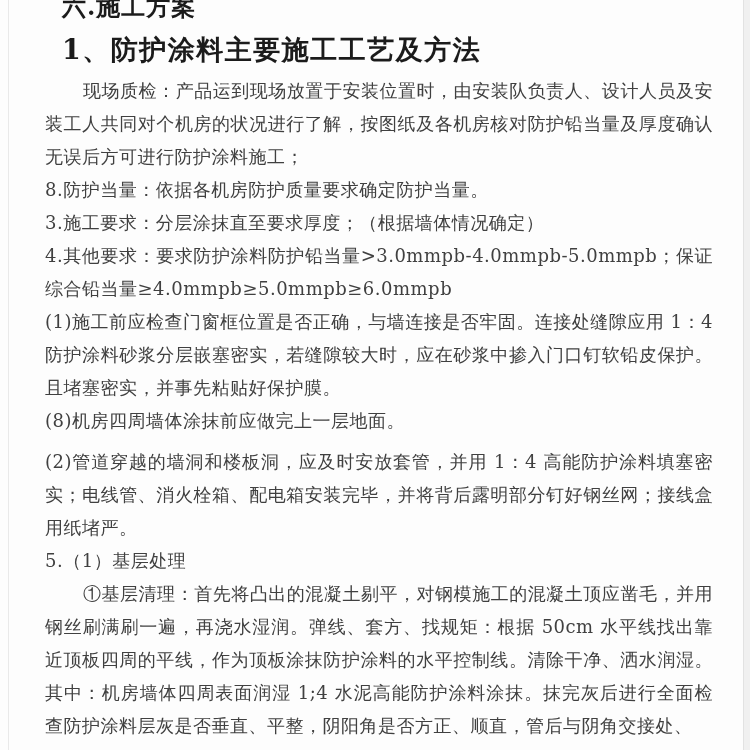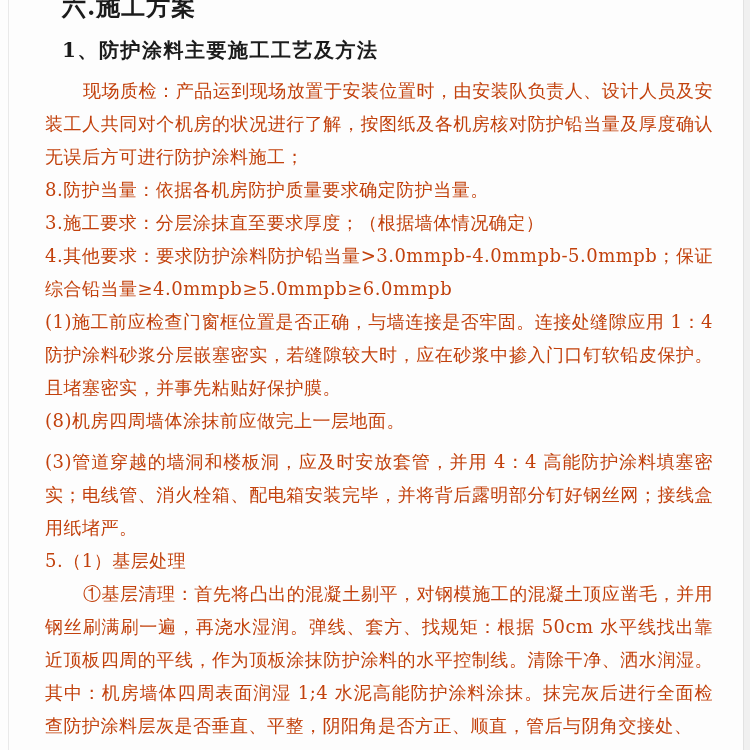--- a/index.html
+++ b/index.html
@@ -41,33 +41,33 @@
     h1.section-title {
       margin: 0 0 0 17px;
       font-size: 24px;
       line-height: 30px;
       font-weight: bold;
       color: #1b1b1b;
       letter-spacing: 1px;
     }
     h2.heading {
       margin: 14px 0 10px 17px;
-      font-size: 20px;
+      font-size: 27px;
       line-height: 28px;
       font-weight: bold;
       color: #1b1b1b;
       letter-spacing: 1.5px;
     }
     p.body-par {
       margin: 0;
       font-size: 18px;
       line-height: 33px;
       letter-spacing: 0.5px;
       text-align: justify;
-      color: #c2410c;
+      color: #404040;
     }
     p.indent {
       text-indent: 38px;
     }
     p.space-before {
       margin-top: 8px;
     }
   </style>
 </head>
 <body>
@@ -86,18 +86,18 @@
   <p class="body-par">8.防护当量：依据各机房防护质量要求确定防护当量。</p>
 
   <p class="body-par">3.施工要求：分层涂抹直至要求厚度；（根据墙体情况确定）</p>
 
   <p class="body-par">4.其他要求：要求防护涂料防护铅当量&gt;3.0mmpb-4.0mmpb-5.0mmpb；保证综合铅当量≥4.0mmpb≥5.0mmpb≥6.0mmpb</p>
 
   <p class="body-par">(1)施工前应检查门窗框位置是否正确，与墙连接是否牢固。连接处缝隙应用 1：4 防护涂料砂浆分层嵌塞密实，若缝隙较大时，应在砂浆中掺入门口钉软铅皮保护。 且堵塞密实，并事先粘贴好保护膜。</p>
 
   <p class="body-par">(8)机房四周墙体涂抹前应做完上一层地面。</p>
 
-  <p class="body-par space-before">(3)管道穿越的墙洞和楼板洞，应及时安放套管，并用 4：4 高能防护涂料填塞密实；电线管、消火栓箱、配电箱安装完毕，并将背后露明部分钉好钢丝网；接线盒用纸堵严。</p>
+  <p class="body-par space-before">(2)管道穿越的墙洞和楼板洞，应及时安放套管，并用 1：4 高能防护涂料填塞密实；电线管、消火栓箱、配电箱安装完毕，并将背后露明部分钉好钢丝网；接线盒用纸堵严。</p>
 
   <p class="body-par">5.（1）基层处理</p>
 
   <p class="body-par indent">①基层清理：首先将凸出的混凝土剔平，对钢模施工的混凝土顶应凿毛，并用钢丝刷满刷一遍，再浇水湿润。弹线、套方、找规矩：根据 50cm 水平线找出靠近顶板四周的平线，作为顶板涂抹防护涂料的水平控制线。清除干净、洒水润湿。其中：机房墙体四周表面润湿 1;4 水泥高能防护涂料涂抹。抹完灰后进行全面检查防护涂料层灰是否垂直、平整，阴阳角是否方正、顺直，管后与阴角交接处、</p>
 </div>
 
 </body></html>

